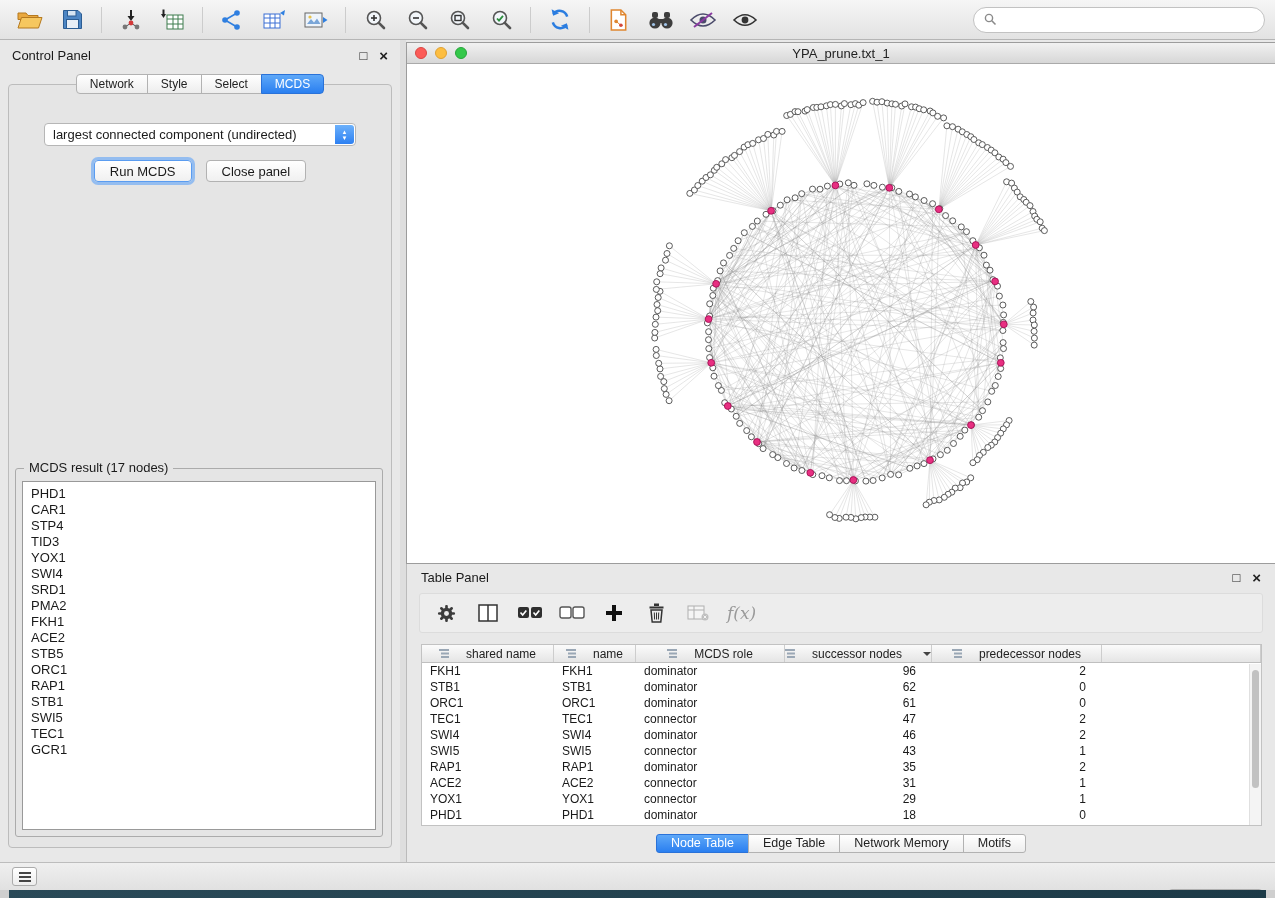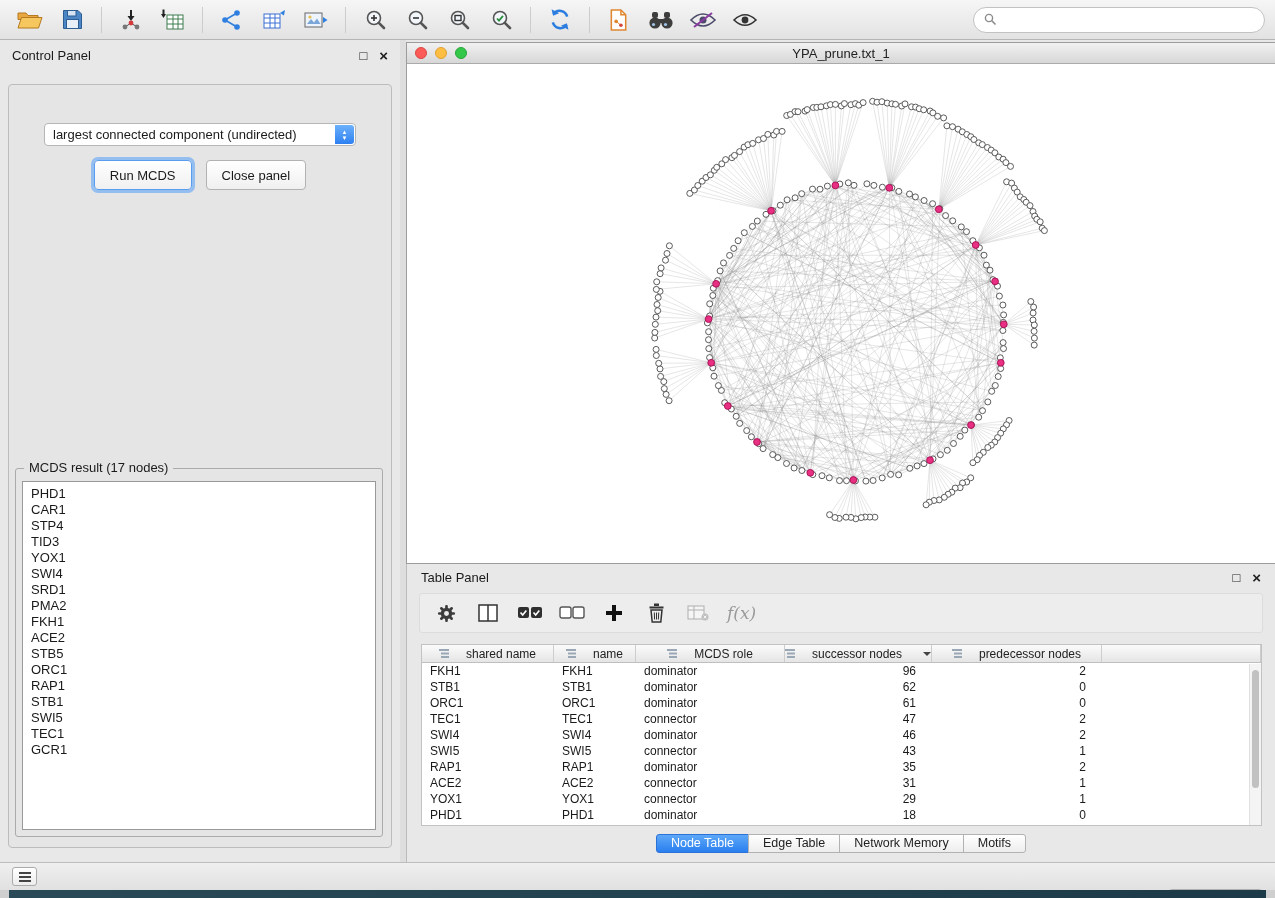--- a/index.html
+++ b/index.html
@@ -31,21 +31,21 @@
   .tab:first-child { border-radius:4px 0 0 4px; margin-left:0; }
   .tab:last-child { border-radius:0 4px 4px 0; }
   .tab.active { background:linear-gradient(#5ea8f8,#2a7ff0); color:#fff; border-color:#2a72d8; }
   .opt-label { text-align:center; }
   .combo { width:312px; height:23px; margin:10px auto 0; background:#fff; border:1px solid #b6b6b6; border-radius:4px;
     display:flex; align-items:center; position:relative; padding-left:8px; font-size:13px; }
   .combo-stepper { position:absolute; right:1px; top:1px; bottom:1px; width:19px; border-radius:0 3px 3px 0;
     background:linear-gradient(#6cb1fb,#2d80f2); color:#fff; display:flex; flex-direction:column;
     align-items:center; justify-content:center; font-size:6px; line-height:6px; }
   .btn-row { display:flex; justify-content:center; gap:14px; margin-top:14px; }
-  .push-btn { height:30px; padding:0 15px; background:linear-gradient(#ffffff,#f0f0f0);
+  .push-btn { height:22px; padding:0 15px; background:linear-gradient(#ffffff,#f0f0f0);
     border:1px solid #b2b2b2; border-radius:4px; font-size:13px; display:flex; align-items:center; }
   .focus-ring { box-shadow:0 0 0 3px rgba(82,156,250,.55); border-color:#5a9cf0; }
   .groupbox { position:absolute; left:6px; right:8px; top:383px; bottom:10px; border:1px solid #ababab; border-radius:3px; }
   .groupbox-title { position:absolute; top:-9px; left:8px; background:#e5e5e5; padding:0 5px; font-size:13px;text-align:center; }
   .result-list { position:absolute; left:6px; right:6px; top:12px; bottom:6px; background:#fff;
     border:1px solid #999; padding:4px 0 0 8px; overflow:hidden; }
   .mcds-item { font-size:13px; line-height:16px; }
 
   
   .splitter { position:absolute; left:400px; top:40px; width:6px; height:822px; background:#dedede; }
@@ -257,20 +257,26 @@
   </div>
 </div>
 
 <div class="control-panel">
   <div class="cp-header">
     <span>Control Panel</span>
     <span class="win-btns">
       <span class="win-btn">□</span>
       <span class="win-btn close">×</span>
     </span>
+  </div>
+  <div class="cp-tabs">
+    <div class="tab">Network</div>
+    <div class="tab">Style</div>
+    <div class="tab">Select</div>
+    <div class="tab active">MCDS</div>
   </div>
   <div class="cp-pane">
     <div class="combo">
       <span>largest connected component (undirected)</span>
       <span class="combo-stepper">
         <span>▲</span>
           <span>▼</span>
       </span>
     </div>
     <div class="btn-row">

